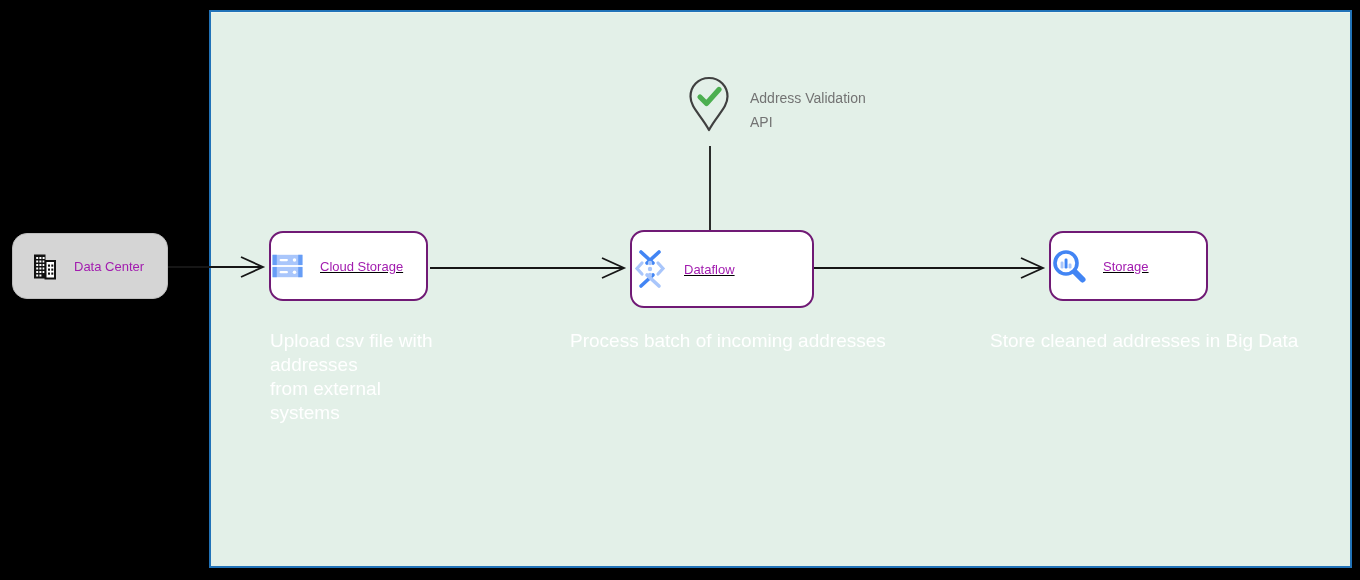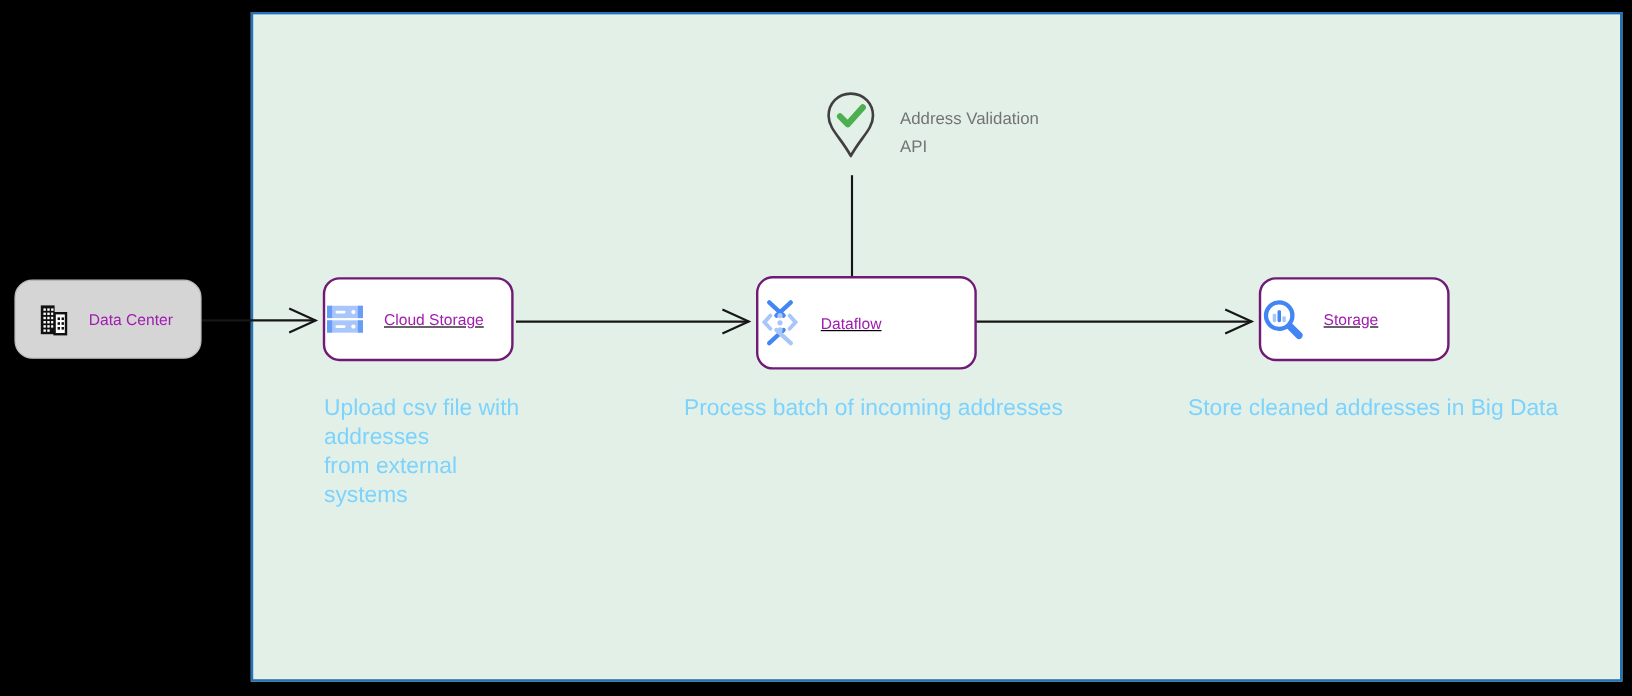--- a/index.html
+++ b/index.html
@@ -96,21 +96,21 @@
     line-height: 24px;
     color: #737373;
     white-space: pre-line;
     z-index: 3;
   }
   
   .caption {
     position: absolute;
     font-size: 19px;
     line-height: 24px;
-    color: #7dd3fc;
+    color: #ffffff;
     white-space: pre-line;
     z-index: 3;
   }
   .caption-upload  { left: 270px; top: 329px; }
   .caption-process { left: 570px; top: 329px; }
   .caption-store   { left: 990px; top: 329px; }
 </style>
 </head>
 <body>
 

